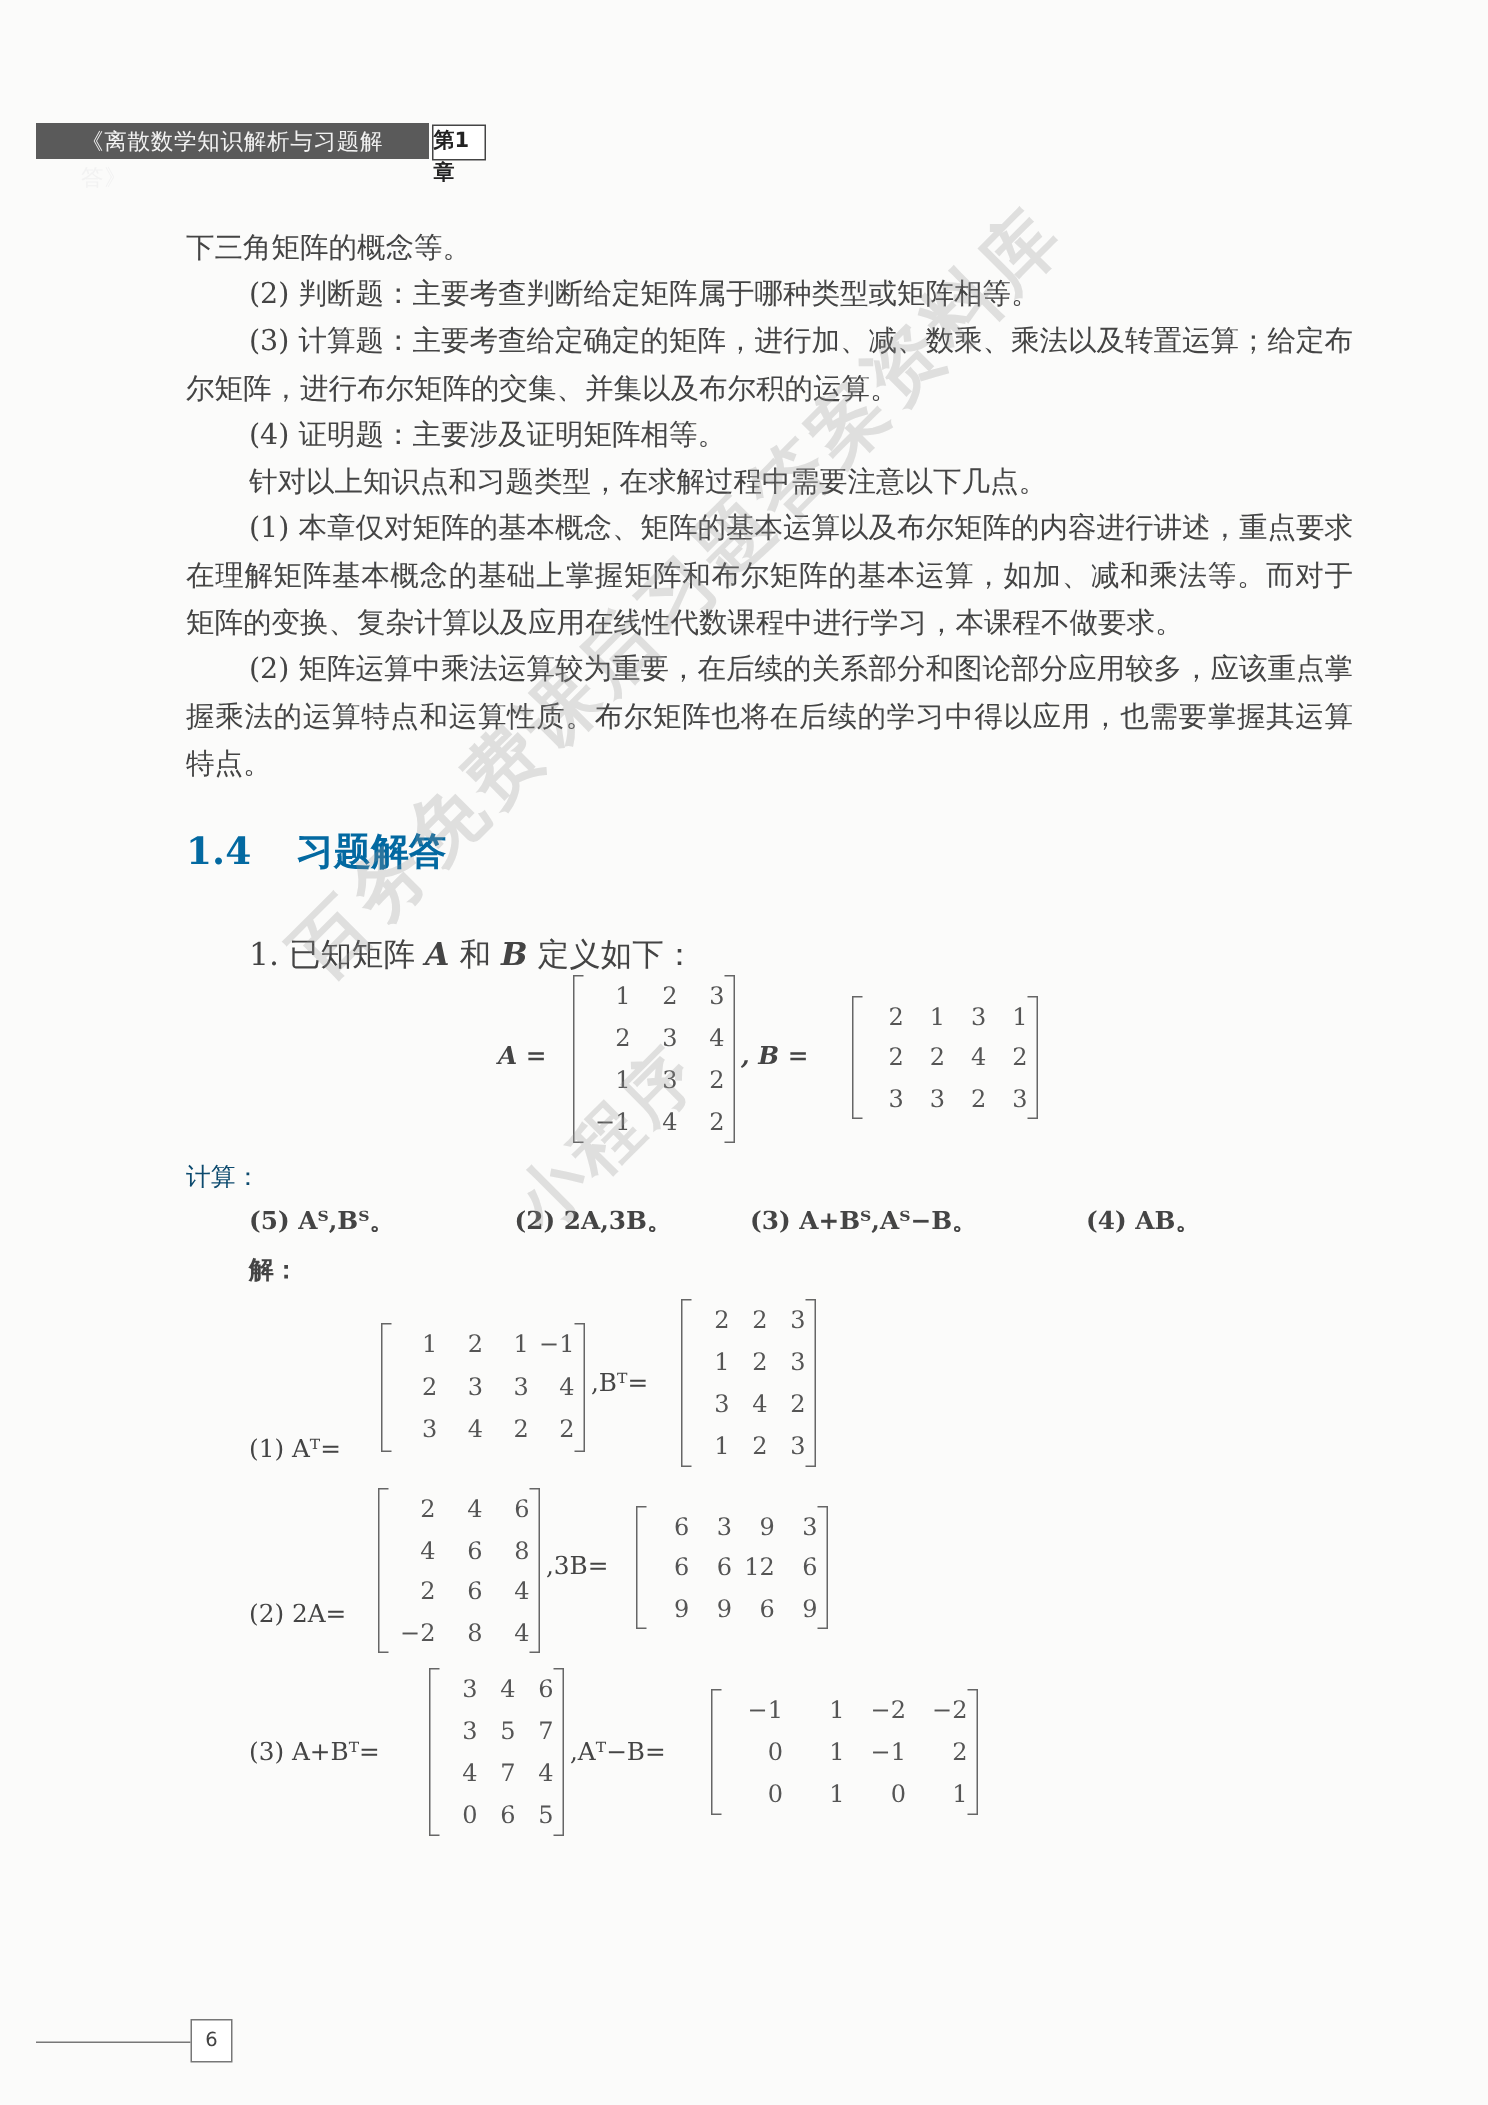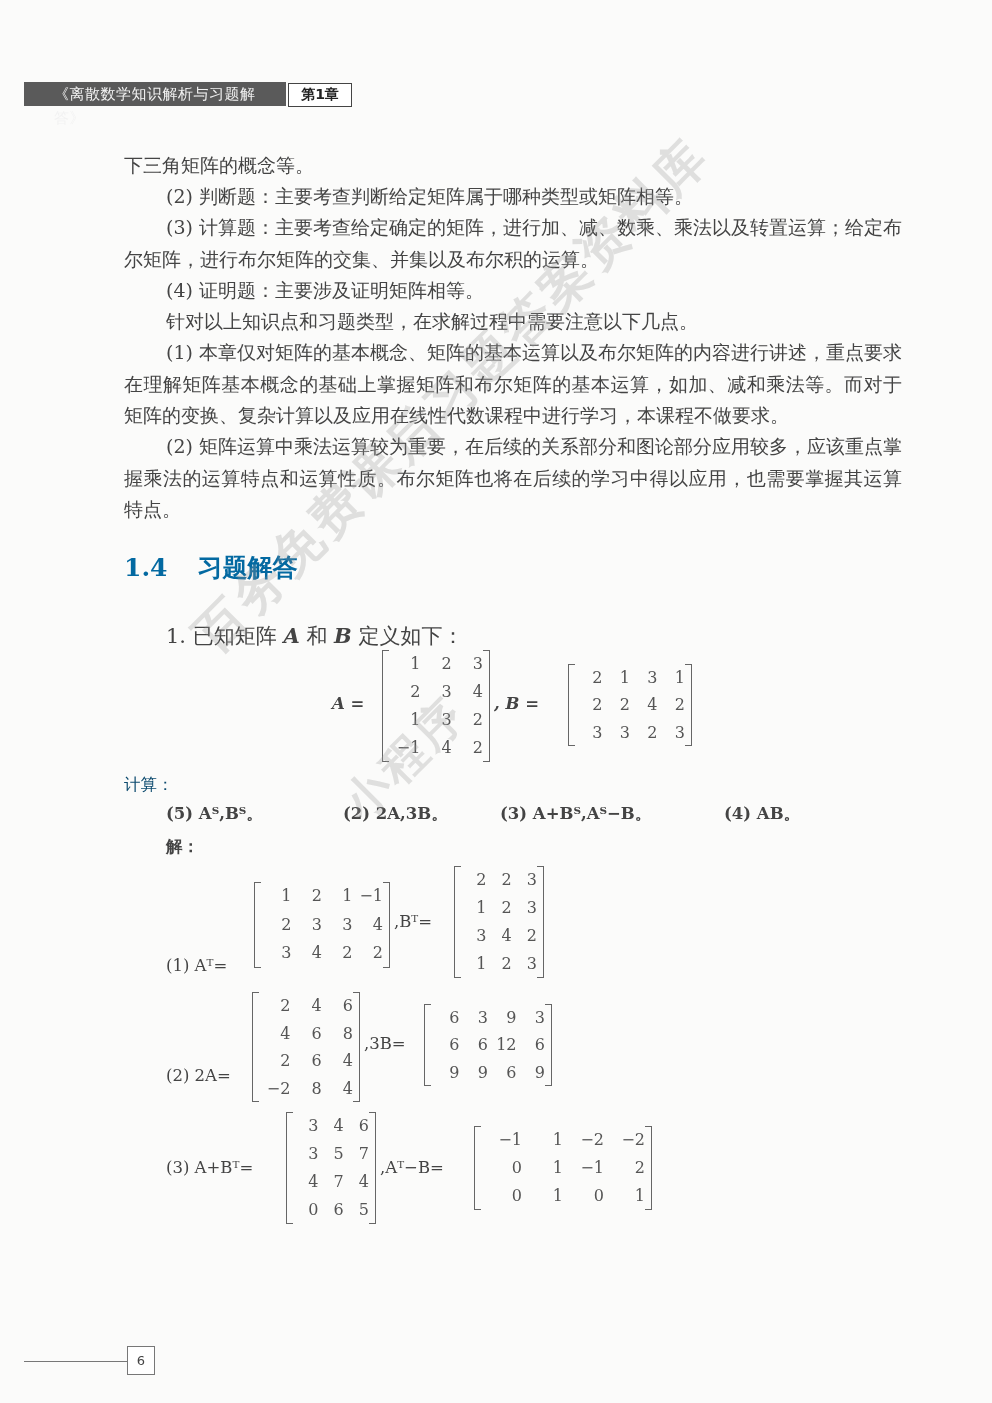--- a/index.html
+++ b/index.html
@@ -9,24 +9,24 @@
     font-family: "DejaVu Serif", "Liberation Serif", serif;
     color: #3a3a3a;
   }
   .header-bar {
     position: absolute; left: 24px; top: 82px; width: 262px; height: 24px;
     background: #5a5a5a; color: #f2f2f2;
     font-family: "DejaVu Sans", sans-serif; font-size: 15px; line-height: 24px;
     padding-left: 30px; box-sizing: border-box; letter-spacing: 0.5px;
   }
   .chapter-box {
-    position: absolute; left: 288px; top: 83px; width: 64px; height: 24px;
+    position: absolute; left: 288px; top: 83px; width: 36px; height: 24px;
     border: 1.5px solid #444; background: #fff; color: #222; box-sizing: border-box;
     font-family: "DejaVu Sans", sans-serif; font-size: 14px; font-weight: bold;
-    text-align: center; line-height: 21px;
+    text-align: left; line-height: 21px;
   }
   .para {
     position: absolute; left: 124px; width: 778px;
     font-size: 19px; line-height: 31.5px; color: #444; text-align: justify;
   }
   .indent { text-indent: 42px; }
   .section-title {
     position: absolute; left: 124px; top: 551px;
     font-size: 25px; font-weight: bold; color: #0369a1;
   }

